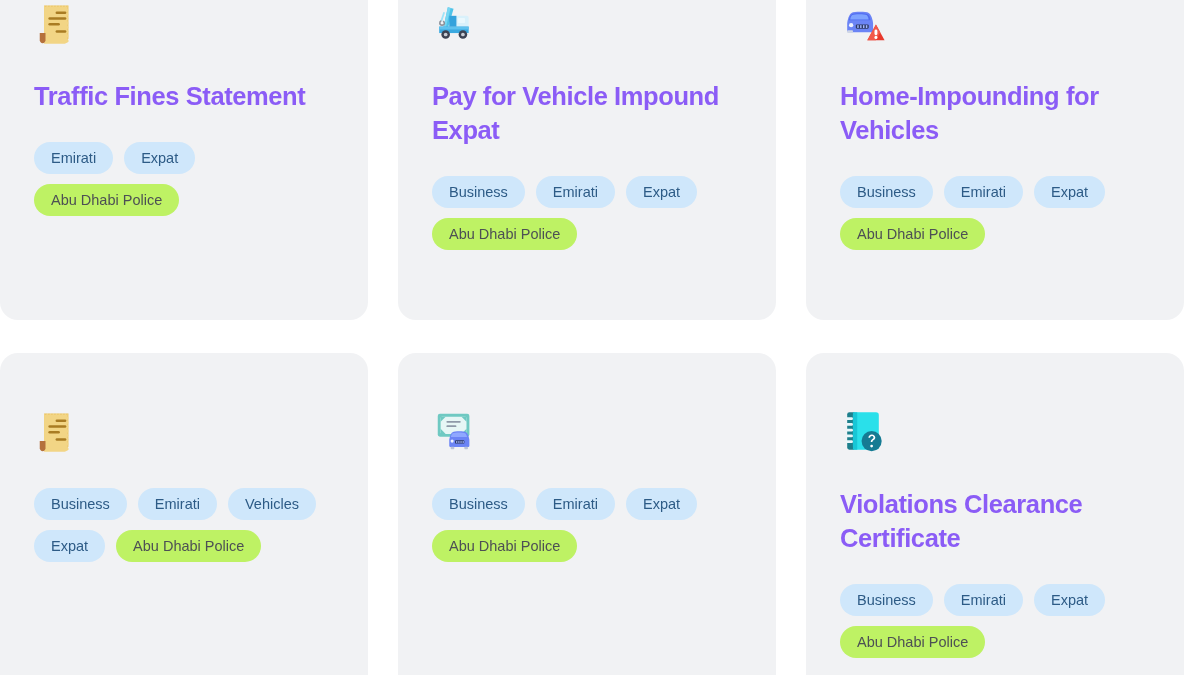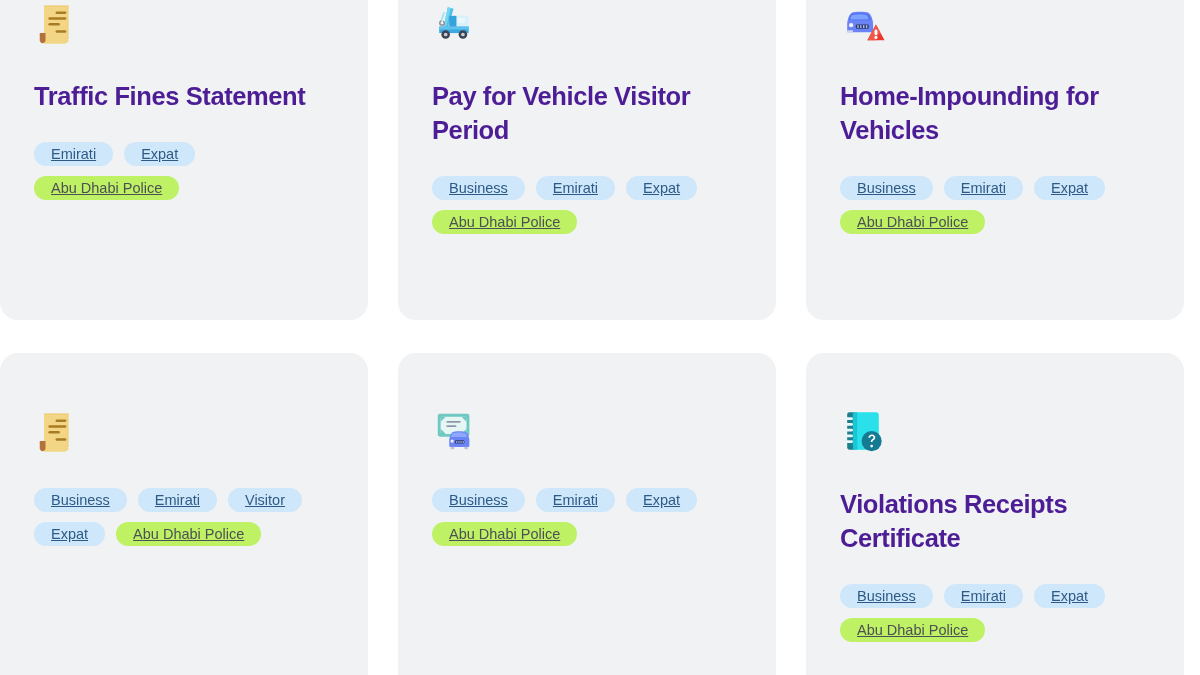--- a/index.html
+++ b/index.html
@@ -40,43 +40,42 @@
     margin-bottom: 34px;
     flex: 0 0 auto;
   }
   .card-icon svg { display: block; width: 46px; height: 46px; }
 
   .card-title {
     font-size: 25.5px;
     font-weight: bold;
     line-height: 1.33;
     letter-spacing: -0.4px;
-    color: #4c1d95;
+    color: #8b5cf6;
     margin-bottom: 28px;
     max-width: 300px;
   }
 
   .tag-row {
     display: flex;
     flex-wrap: wrap;
     gap: 10px 11px;
     max-width: 300px;
   }
 
   .tag {
     display: inline-flex;
     align-items: center;
     justify-content: center;
-    height: 24px;
+    height: 32px;
     padding: 0 17px;
     border-radius: 17px;
     font-size: 14.5px;
     line-height: 1;
     white-space: nowrap;
-    text-decoration: underline;
   }
   .tag.audience {
     background: #cfe7fb;
     color: #2d5b86;
   }
   .tag.entity {
     background: #bef264;
     color: #4d5054;
   }
 </style>
@@ -115,21 +114,21 @@
       <rect x="36" y="25" width="10" height="7" rx="1.5" fill="#eaf8fd"></rect>
       <path d="M10 37h41v9H10z" fill="#3aa9e0"></path>
       <path d="M10 37h41v4H10z" fill="#5ec2ef"></path>
       <path d="M24 22h10v15H24z" fill="#34a2dc"></path>
       <circle cx="19" cy="48" r="6" fill="#3b4252"></circle>
           <circle cx="19" cy="48" r="2.6" fill="#c7ccd4"></circle>
       <circle cx="43" cy="48" r="6" fill="#3b4252"></circle>
           <circle cx="43" cy="48" r="2.6" fill="#c7ccd4"></circle>
     </svg>
       </span>
-      <div class="card-title">Pay for Vehicle Visitor Period</div>
+      <div class="card-title">Pay for Vehicle Impound Expat</div>
       <div class="tag-row">
         <span class="tag audience">Business</span>
         <span class="tag audience">Emirati</span>
         <span class="tag audience">Expat</span>
         <span class="tag entity">Abu Dhabi Police</span>
       </div>
     </div>
     <div class="card">
       <span class="card-icon">
     <svg viewBox="0 0 64 64" xmlns="http://www.w3.org/2000/svg">
@@ -166,21 +165,21 @@
       <rect x="30" y="16" width="15" height="3.6" rx="1.8" fill="#a97c23"></rect>
       <rect x="20" y="24" width="25" height="3.6" rx="1.8" fill="#a97c23"></rect>
       <rect x="20" y="32" width="16" height="3.6" rx="1.8" fill="#a97c23"></rect>
       <rect x="30" y="42" width="15" height="3.6" rx="1.8" fill="#a97c23"></rect>
       <path d="M8 46h8v10c0 2.2-1.8 4-4 4s-4-1.8-4-4z" fill="#b5713c"></path>
     </svg>
       </span>
       <div class="tag-row">
         <span class="tag audience">Business</span>
         <span class="tag audience">Emirati</span>
-        <span class="tag audience">Visitor</span>
+        <span class="tag audience">Vehicles</span>
         <span class="tag audience">Expat</span>
         <span class="tag entity">Abu Dhabi Police</span>
       </div>
     </div>
     <div class="card">
       <span class="card-icon">
     <svg viewBox="0 0 64 64" xmlns="http://www.w3.org/2000/svg">
       <rect x="8" y="8" width="44" height="32" rx="3" fill="#6fc9c2"></rect>
       <rect x="12" y="12" width="36" height="24" rx="2" fill="#e6f6f5"></rect>
       <path d="M12 12h7l-7 7z" fill="#6fc9c2"></path>
@@ -219,21 +218,21 @@
         <rect x="8" y="21" width="10" height="3.6" rx="1.8"></rect>
         <rect x="8" y="29" width="10" height="3.6" rx="1.8"></rect>
         <rect x="8" y="37" width="10" height="3.6" rx="1.8"></rect>
         <rect x="8" y="45" width="10" height="3.6" rx="1.8"></rect>
       </g>
       <circle cx="44" cy="46" r="14" fill="#157b93"></circle>
       <path d="M39.5 41.5c0-2.8 2.2-4.8 4.8-4.8 2.7 0 4.8 1.9 4.8 4.4 0 3.3-4 3.5-4 6.3h-2.3c0-3.7 3.9-4.1 3.9-6.2 0-1.3-1-2.2-2.4-2.2-1.3 0-2.4 1-2.4 2.5z" fill="#ffffff"></path>
       <circle cx="44" cy="53" r="1.9" fill="#ffffff"></circle>
     </svg>
       </span>
-      <div class="card-title">Violations Receipts Certificate</div>
+      <div class="card-title">Violations Clearance Certificate</div>
       <div class="tag-row">
         <span class="tag audience">Business</span>
         <span class="tag audience">Emirati</span>
         <span class="tag audience">Expat</span>
         <span class="tag entity">Abu Dhabi Police</span>
       </div>
     </div>
   </div>
 
 </body></html>

